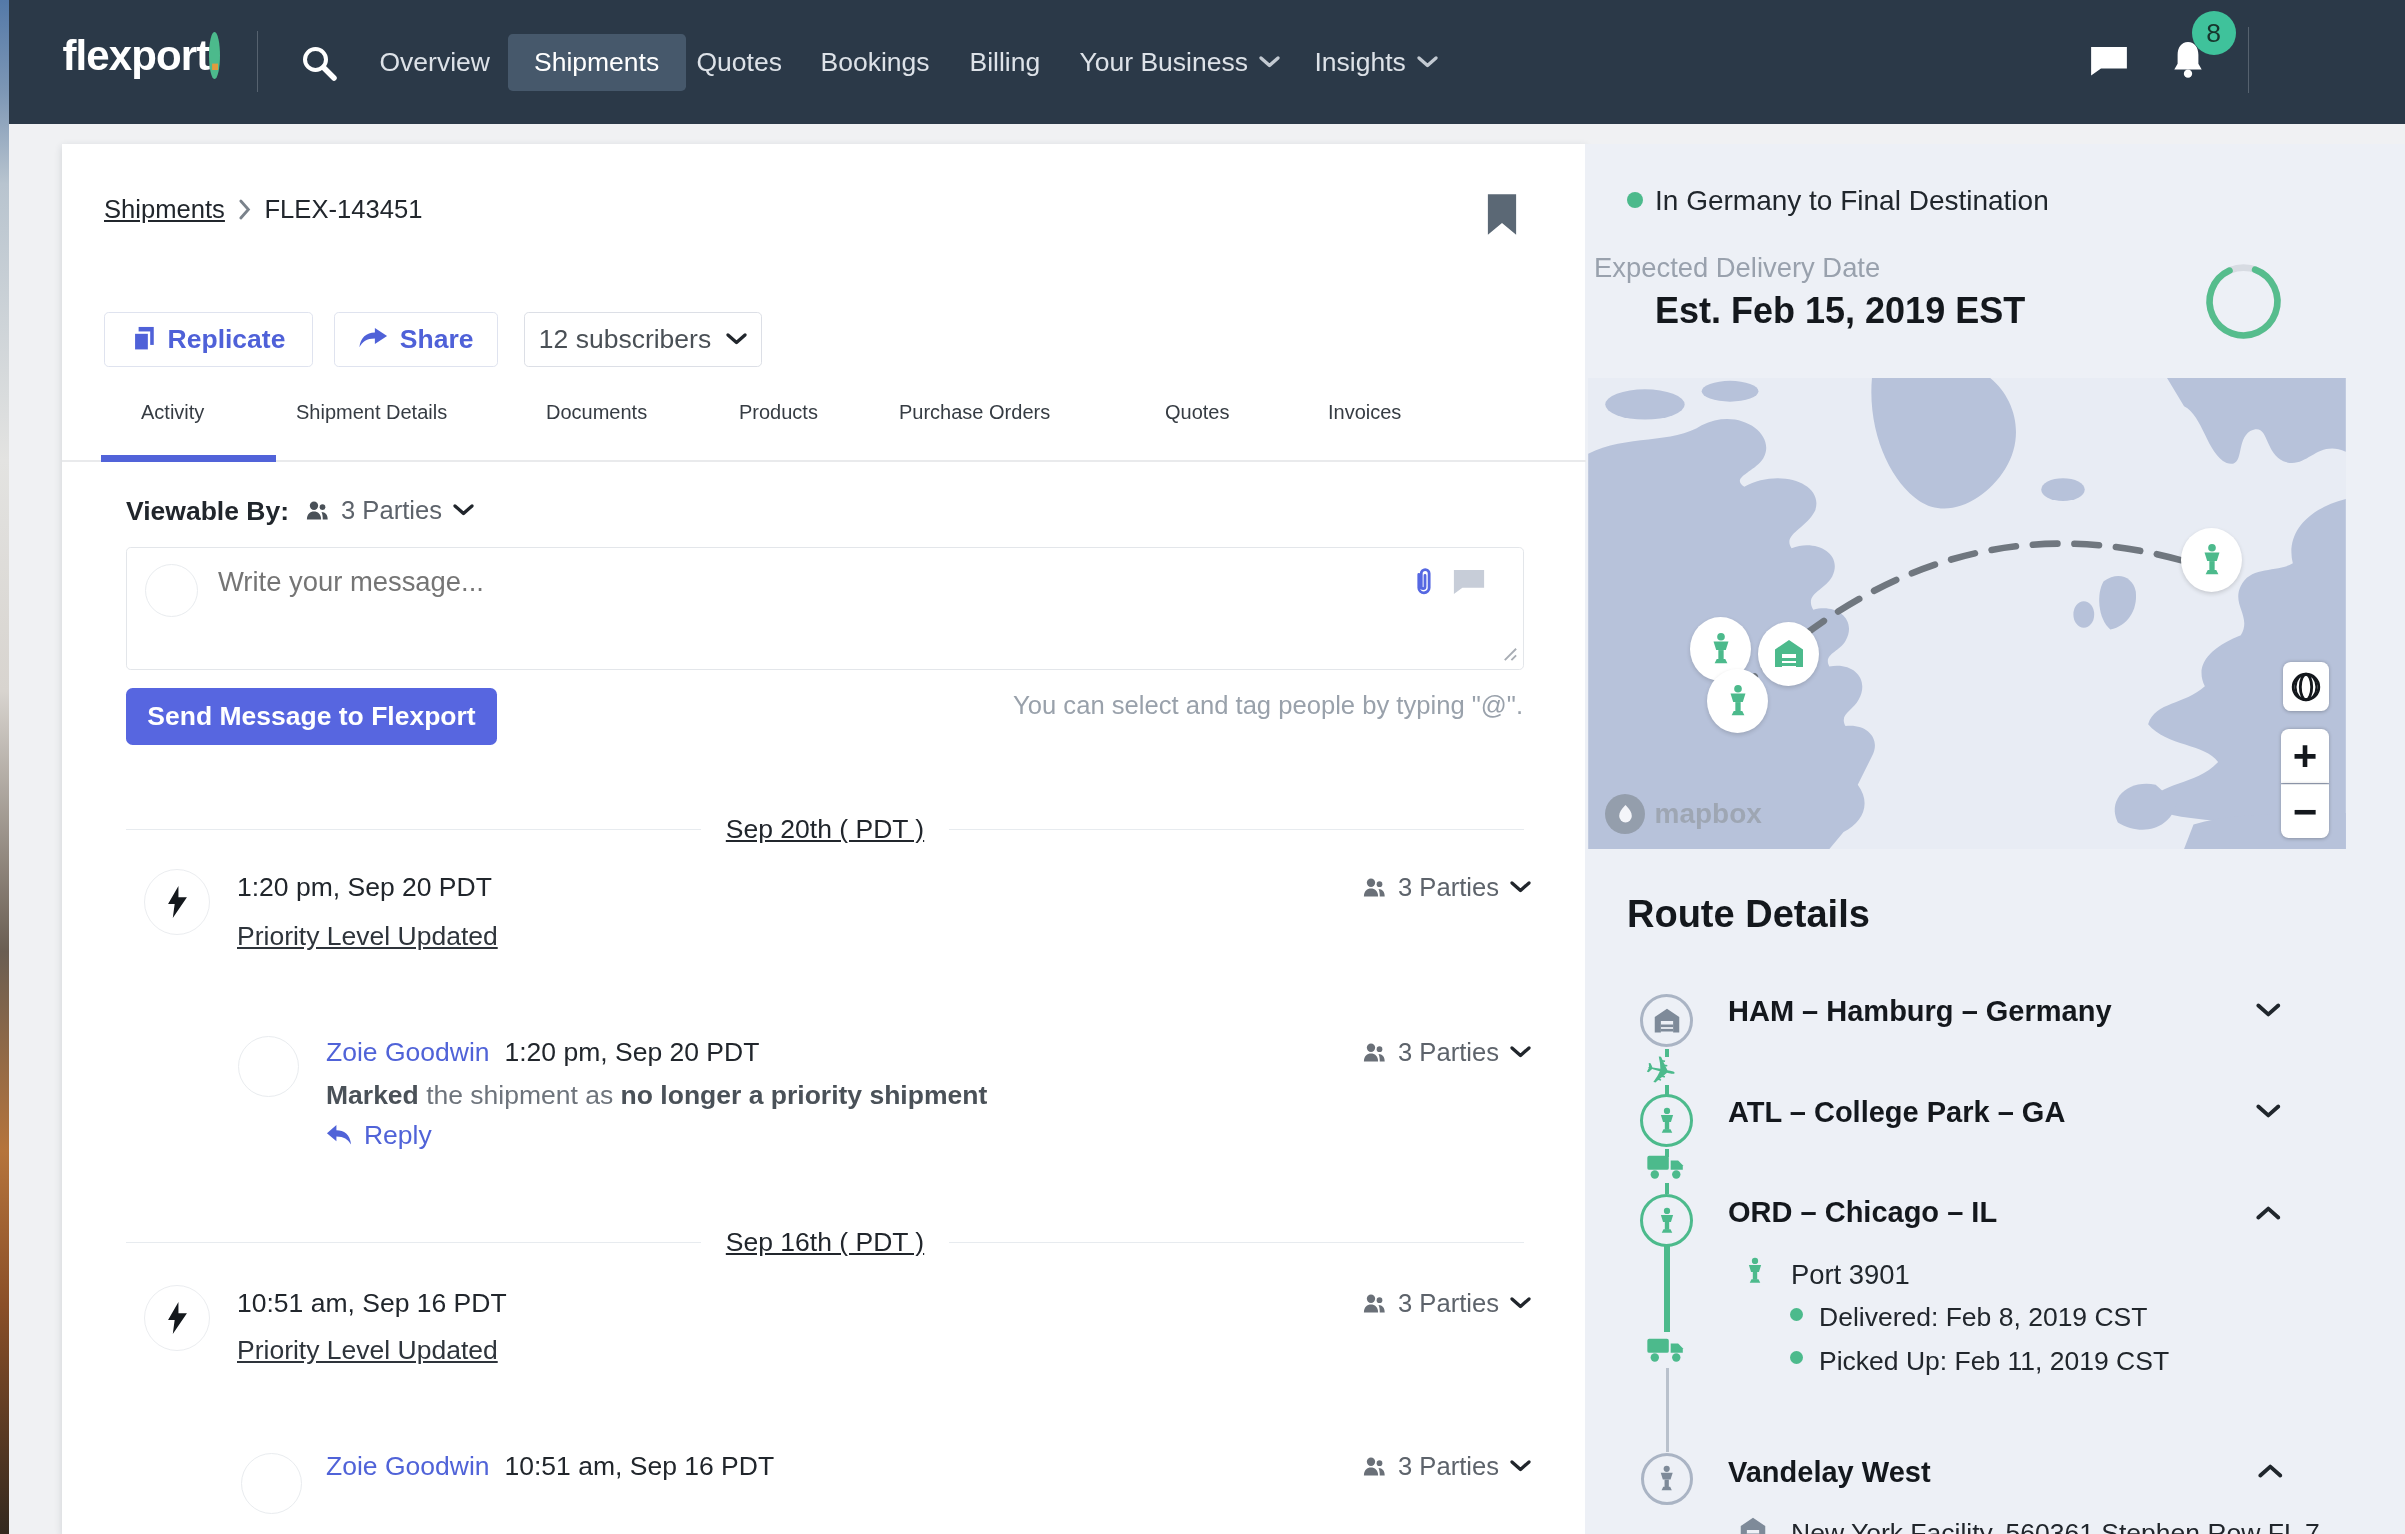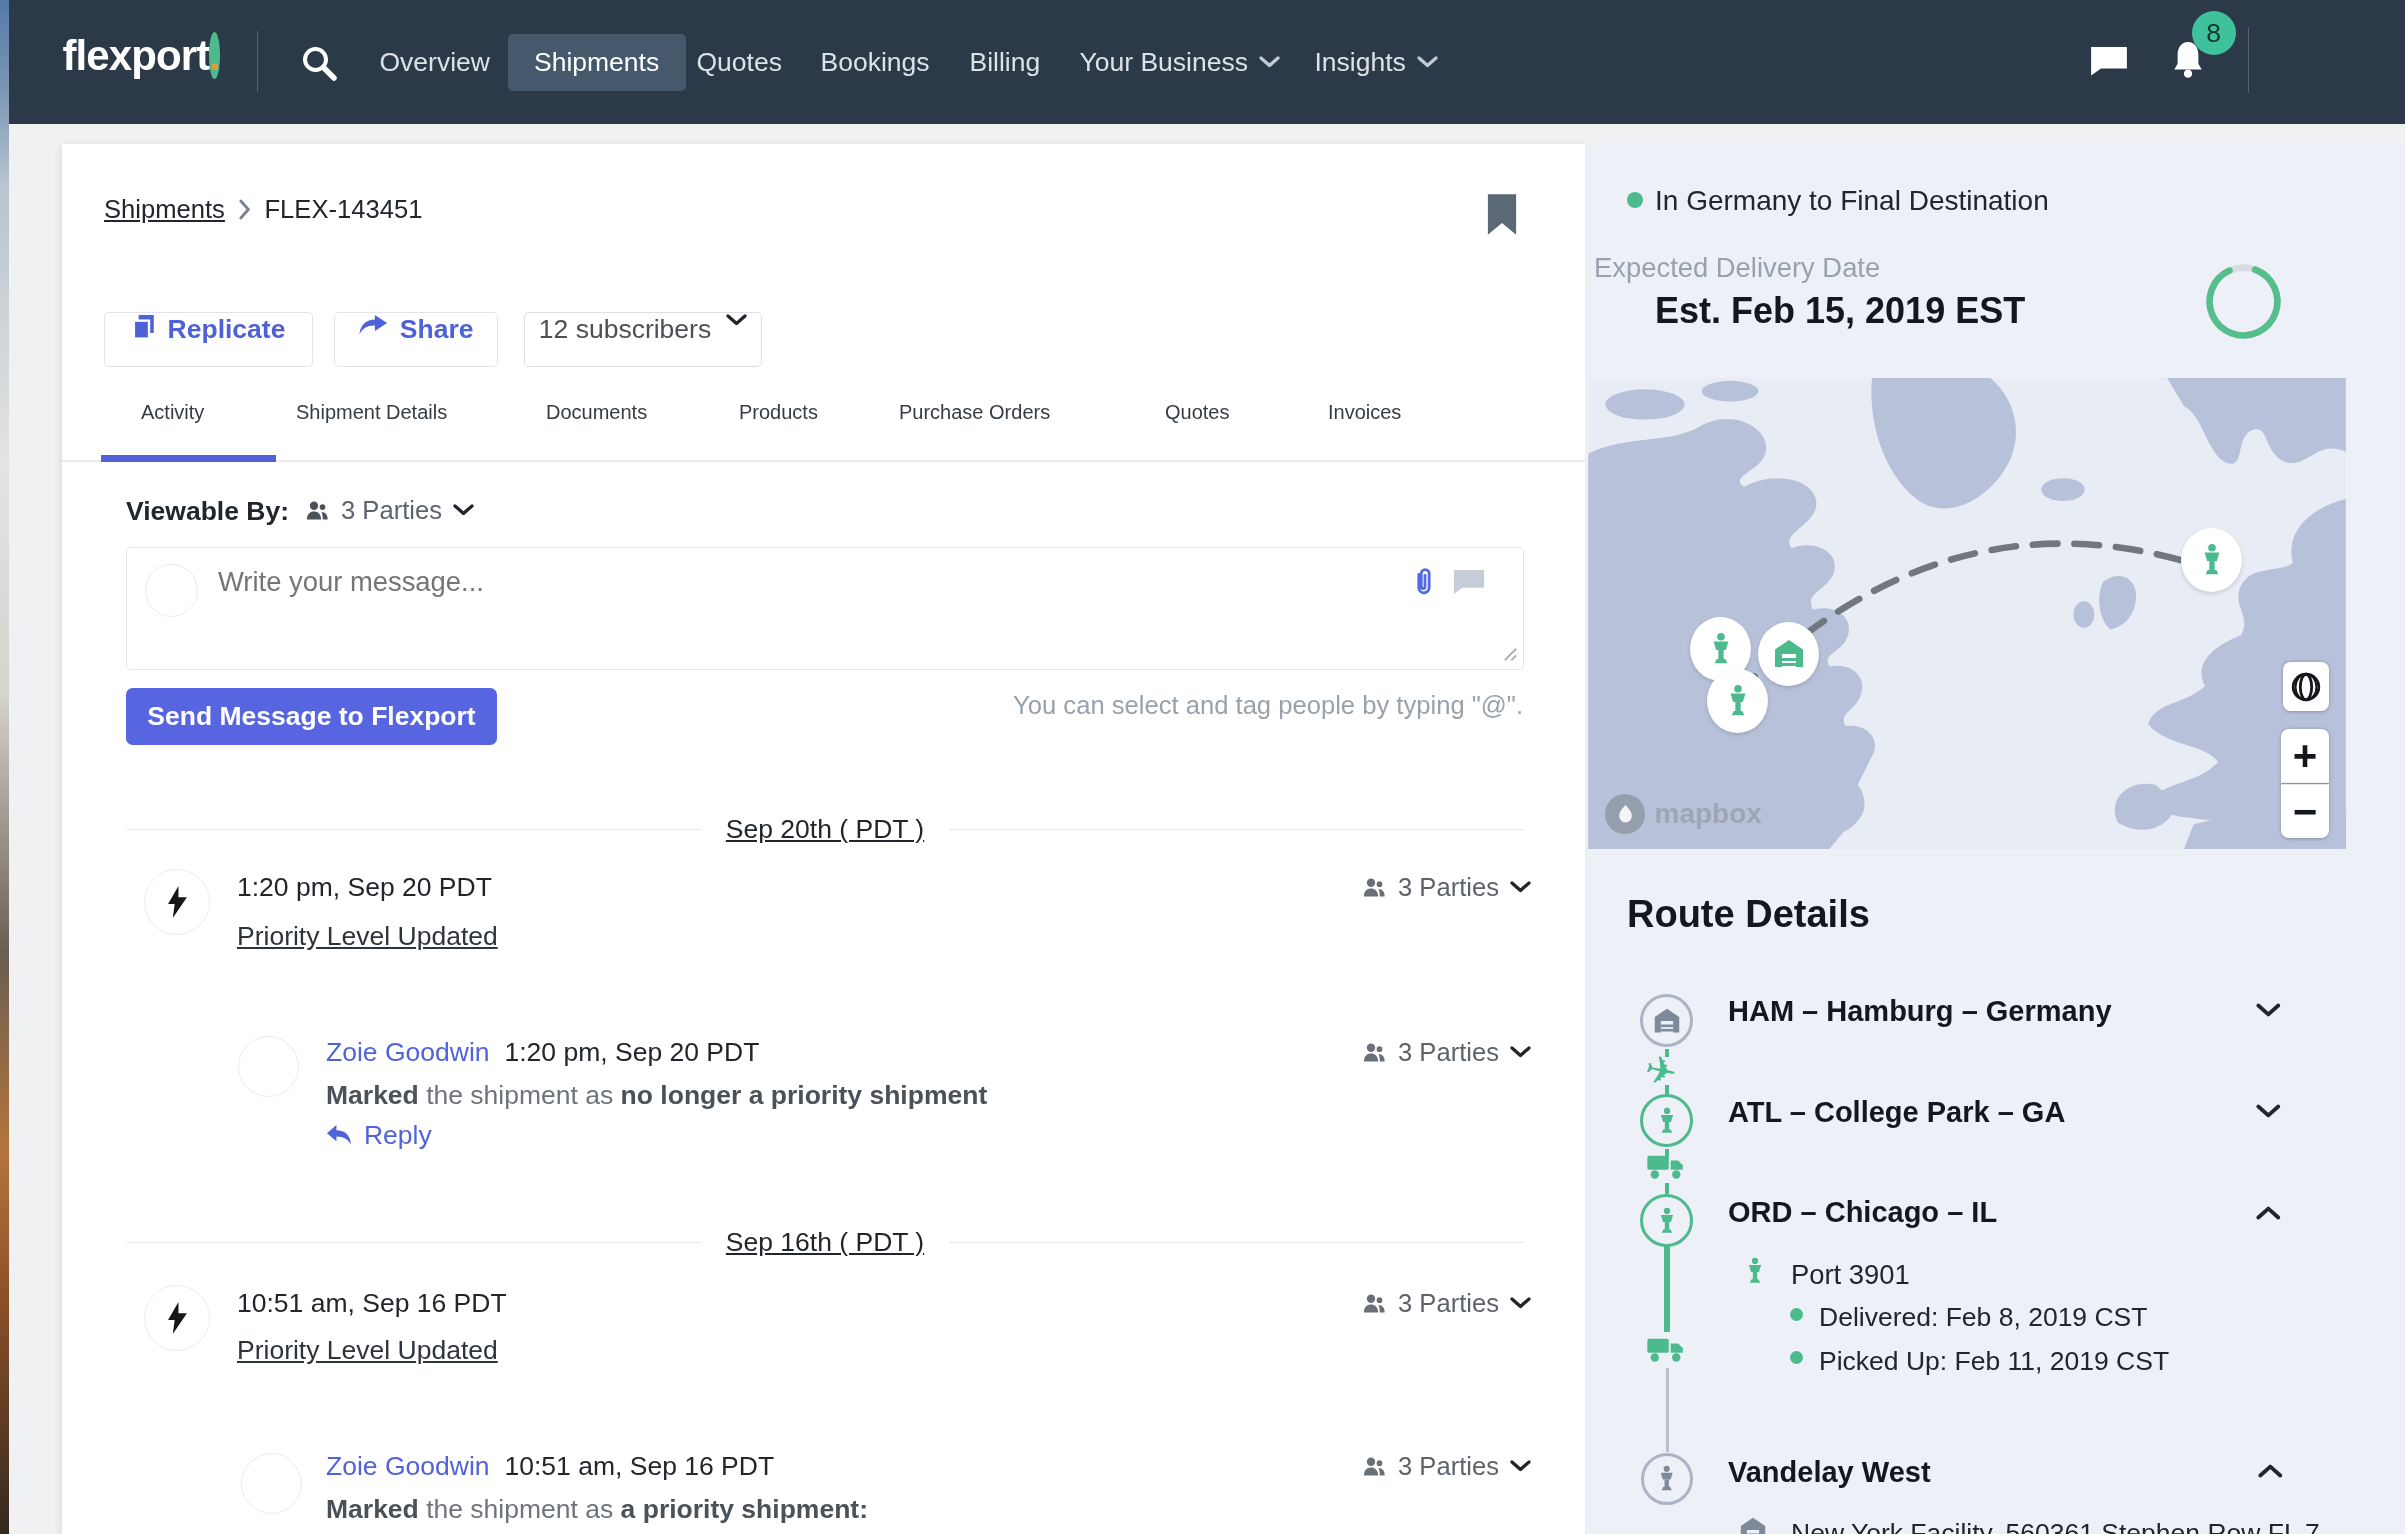--- a/index.html
+++ b/index.html
@@ -20,21 +20,21 @@
   .badge{left:2183px;top:11.4px;width:44px;height:44px;border-radius:50%;background:#3fc29b;color:#17352c;
          font-size:26.5px;display:flex;align-items:center;justify-content:center;}
   
   .card{left:62px;top:144px;width:1524px;height:1391px;background:#fff;box-shadow:0 1.9px 7.6px rgba(40,50,60,.16);}
   .panel{left:1585px;top:144px;width:820px;height:1391px;background:#edf0f6;} .t-light{color:#99a1ab;}
   .link-blue{color:#5063d8;}
   
   .crumb{font-size:25.6px;color:#21262c;display:flex;align-items:center;gap:13.2px;}
   .crumb .parent{text-decoration:underline;cursor:pointer;}
   .title{font-size:47px;font-weight:500;color:#2b3137;letter-spacing:-0.5px;}
-  .btn{display:flex;justify-content:center;gap:11.4px;border:1.9px solid #dfe3ef;border-radius:4.7px;
+  .btn{display:flex;align-items:center;justify-content:center;gap:11.4px;border:1.9px solid #dfe3ef;border-radius:4.7px;
        background:#fff;font-size:26.5px;font-weight:bold;color:#4f61d8;cursor:pointer;box-sizing:border-box;}
   .btn-plain{font-weight:normal;color:#4a5056;border-color:#dcdfe6;}
   
   .tabs-border{left:62px;top:460px;width:1524px;height:1.9px;background:#e9eaec;}
   .tab{top:401px;height:59px;display:flex;align-items:flex-start;font-size:20px;color:#363c43;cursor:pointer;}
   .tab-underline{left:101px;top:455px;width:175px;height:6.6px;background:#5163d9;}
   
   .composer{left:126px;top:547px;width:1398px;height:123px;border:1.9px solid #e3e6ea;border-radius:4.7px;background:#fff;box-sizing:border-box;}
   .avatar{border-radius:50%;border:1.9px solid #e9ecef;background:#fff;box-sizing:border-box;}
   .send-btn{left:126px;top:688px;width:371px;height:57px;background:#5766e0;border:none;border-radius:6.6px;
@@ -342,23 +342,20 @@
     <svg width="21" height="12.3" style="color:#21262c;" viewBox="0 0 22 13">
         <use href="#i-chev"></use>
       </svg>
   </div>
 
   <div class="abs avatar" style="left:241px;top:1453px;width:61px;height:61px;"></div>
   <div class="abs" style="left:326px;top:1451px;display:flex;gap:15px;align-items:baseline;">
     <span class="link-blue" style="font-size:26.5px;font-weight:500;">Zoie Goodwin</span>
     <span class="evt-time">10:51 am, Sep 16 PDT</span>
   </div>
-  <div class="abs body-line" style="left:326px;top:1494px;">
-    <span class="seg-b">Marked</span><span> the shipment as </span><span class="seg-b">a priority shipment:</span>
-  </div>
   <div class="abs parties" style="left:1362px;top:1452px;">
     <svg width="24.6" height="23" style="color:#6a7078;" viewBox="0 0 26 24">
         <use href="#i-person"></use>
       </svg>
     <span>3 Parties</span>
     <svg width="21" height="12.3" style="color:#21262c;" viewBox="0 0 22 13">
         <use href="#i-chev"></use>
       </svg>
   </div>
 

